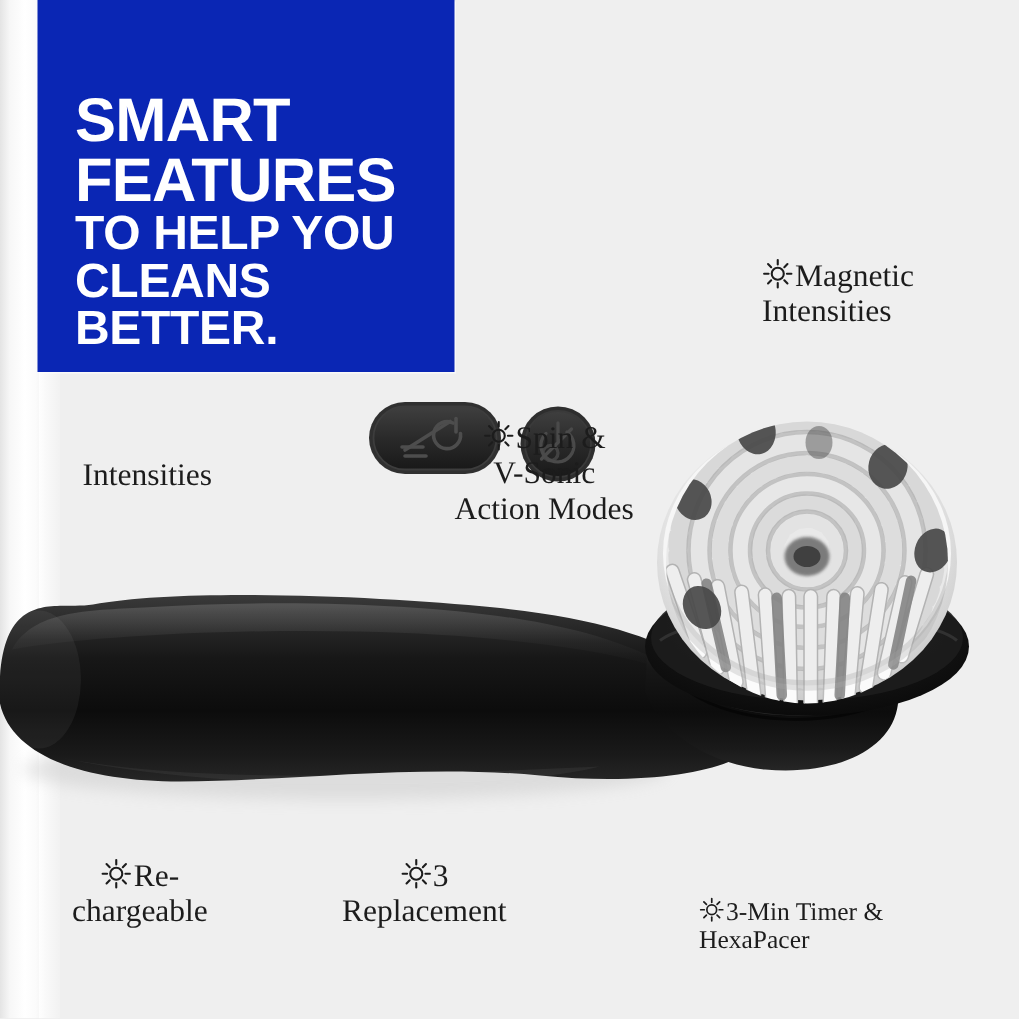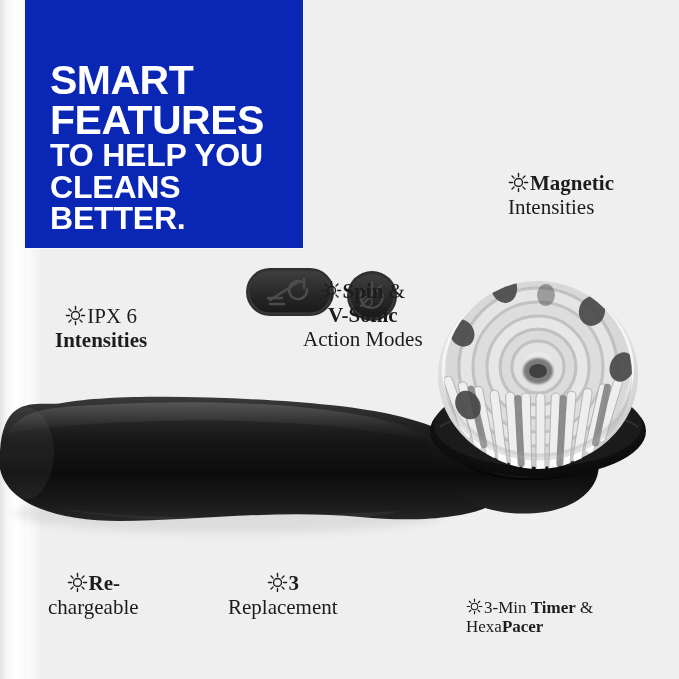--- a/index.html
+++ b/index.html
@@ -52,21 +52,21 @@
 
   
   .label{
     position:absolute;
     color:#1c1c1c;
     font-family:"Liberation Serif", serif;
     line-height:1.14;
     white-space:nowrap;
   }
   .label .ln{display:block;}
-  .b{font-weight:700;}
+  .b{font-weight:400;}
   .r{font-weight:400;}
   .sun{
     display:inline-block;
     width:1em;height:1em;
     vertical-align:-0.12em;
     margin-right:1px;
   }
   .sun svg{display:block;width:100%;height:100%;}
 
   .lbl-magnetic{left:508px;top:172px;font-size:21px;text-align:left;}
@@ -282,37 +282,20 @@
               <line x1="19.4" y1="4.6" x2="17" y2="7"></line>
               <line x1="7" y1="17" x2="4.6" y2="19.4"></line>
             </g>
           </svg>
       </span><span class="b">Magnetic</span>
     </span>
     <span class="ln r">Intensities</span>
   </div>
 
   <div class="label lbl-ipx">
-    <span class="ln">
-      <span class="sun">
-        <svg viewBox="0 0 24 24">
-            <g stroke="#1c1c1c" stroke-width="1.6" fill="none" stroke-linecap="round">
-              <circle cx="12" cy="12" r="4.6"></circle>
-              <line x1="12" y1="1.6" x2="12" y2="5"></line>
-              <line x1="12" y1="19" x2="12" y2="22.4"></line>
-              <line x1="1.6" y1="12" x2="5" y2="12"></line>
-              <line x1="19" y1="12" x2="22.4" y2="12"></line>
-              <line x1="4.6" y1="4.6" x2="7" y2="7"></line>
-              <line x1="17" y1="17" x2="19.4" y2="19.4"></line>
-              <line x1="19.4" y1="4.6" x2="17" y2="7"></line>
-              <line x1="7" y1="17" x2="4.6" y2="19.4"></line>
-            </g>
-          </svg>
-      </span><span class="r">IPX 6</span>
-    </span>
     <span class="ln b">Intensities</span>
   </div>
 
   <div class="label lbl-recharge">
     <span class="ln">
       <span class="sun">
         <svg viewBox="0 0 24 24">
             <g stroke="#1c1c1c" stroke-width="1.6" fill="none" stroke-linecap="round">
               <circle cx="12" cy="12" r="4.6"></circle>
               <line x1="12" y1="1.6" x2="12" y2="5"></line>

